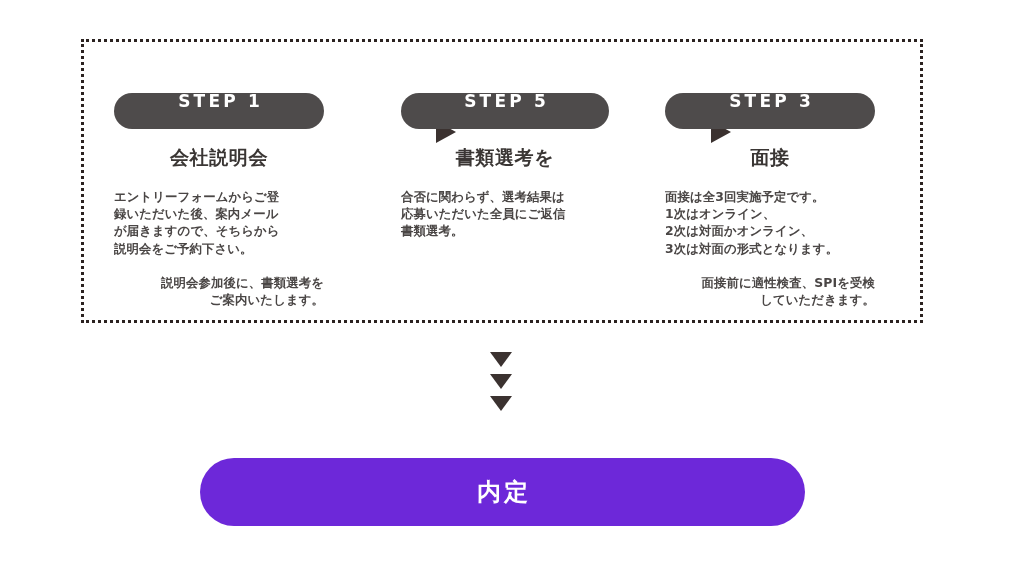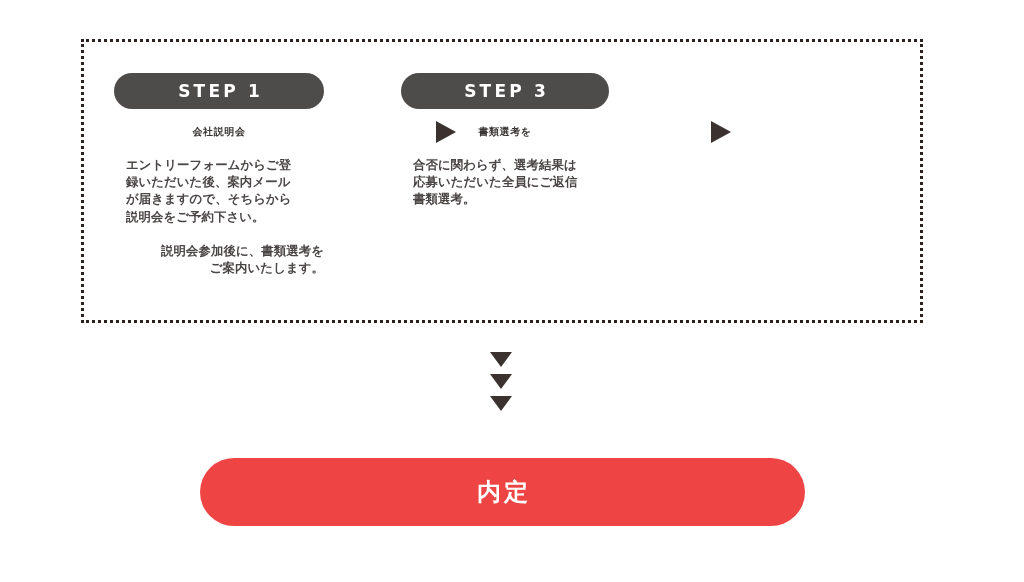--- a/index.html
+++ b/index.html
@@ -34,50 +34,49 @@
   }
   .step-col-1 { left: 30px;  width: 210px; }
   .step-col-2 { left: 317px; width: 208px; }
   .step-col-3 { left: 581px; width: 210px; }
 
   .step-pill {
     height: 36px;
     border-radius: 18px;
     background: #4e4b4b;
     display: flex;
-    align-items: center;
     justify-content: center;
+    margin-top: 20px;
   }
   .step-pill-label {
     color: #ffffff;
     font-size: 17px;
     font-weight: bold;
     letter-spacing: 3.2px;
     text-indent: 3.2px;
     line-height: 1;
   }
 
   .step-heading {
     margin-top: 16px;
     text-align: center;
-    font-size: 10px;
+    font-size: 19px;
     font-weight: bold;
     color: #3a3634;
     letter-spacing: 0.6px;
   }
 
   .step-body {
     margin-top: 17px;
     font-size: 12.4px;
     font-weight: bold;
     color: #4a4645;
     line-height: 17.2px;
     letter-spacing: 0.1px;
     white-space: pre-line;
-    margin-left: 12px;
   }
   .step-body.para-gap { margin-top: 17px; text-align: right; }
 
   
   .arrow-right {
     position: absolute;
     top: 79px;
     width: 0;
     height: 0;
     border-left: 20px solid #3b3230;
@@ -104,21 +103,21 @@
   }
 
   
   .offer-pill {
     position: absolute;
     left: 200px;
     top: 458px;
     width: 605px;
     height: 68px;
     border-radius: 34px;
-    background: #ef4444;
+    background: #6d28d9;
     display: flex;
     align-items: center;
     justify-content: center;
   }
   .offer-pill-label {
     color: #ffffff;
     font-size: 24px;
     font-weight: bold;
     letter-spacing: 3px;
     text-indent: 3px;
@@ -140,30 +139,42 @@
 が届きますので、そちらから
 説明会をご予約下さい。</div>
     <div class="step-body para-gap">説明会参加後に、書類選考を
 ご案内いたします。</div>
   </div>
 
   <div class="arrow-right arrow-right-1"></div>
 
   <div class="step-col step-col-2">
     <div class="step-pill">
-      <span class="step-pill-label">STEP 3</span>
+      <span class="step-pill-label">STEP 5</span>
     </div>
     <div class="step-heading">書類選考を</div>
     <div class="step-body">合否に関わらず、選考結果は
 応募いただいた全員にご返信
 書類選考。</div>
   </div>
 
   <div class="arrow-right arrow-right-2"></div>
 
+  <div class="step-col step-col-3">
+    <div class="step-pill">
+      <span class="step-pill-label">STEP 3</span>
+    </div>
+    <div class="step-heading">面接</div>
+    <div class="step-body">面接は全3回実施予定です。
+1次はオンライン、
+2次は対面かオンライン、
+3次は対面の形式となります。</div>
+    <div class="step-body para-gap">面接前に適性検査、SPIを受検
+していただきます。</div>
+  </div>
 
 </div>
 
 <div class="chevron-stack">
   <div class="chevron-down"></div>
   <div class="chevron-down"></div>
   <div class="chevron-down"></div>
 </div>
 
 <div class="offer-pill">

